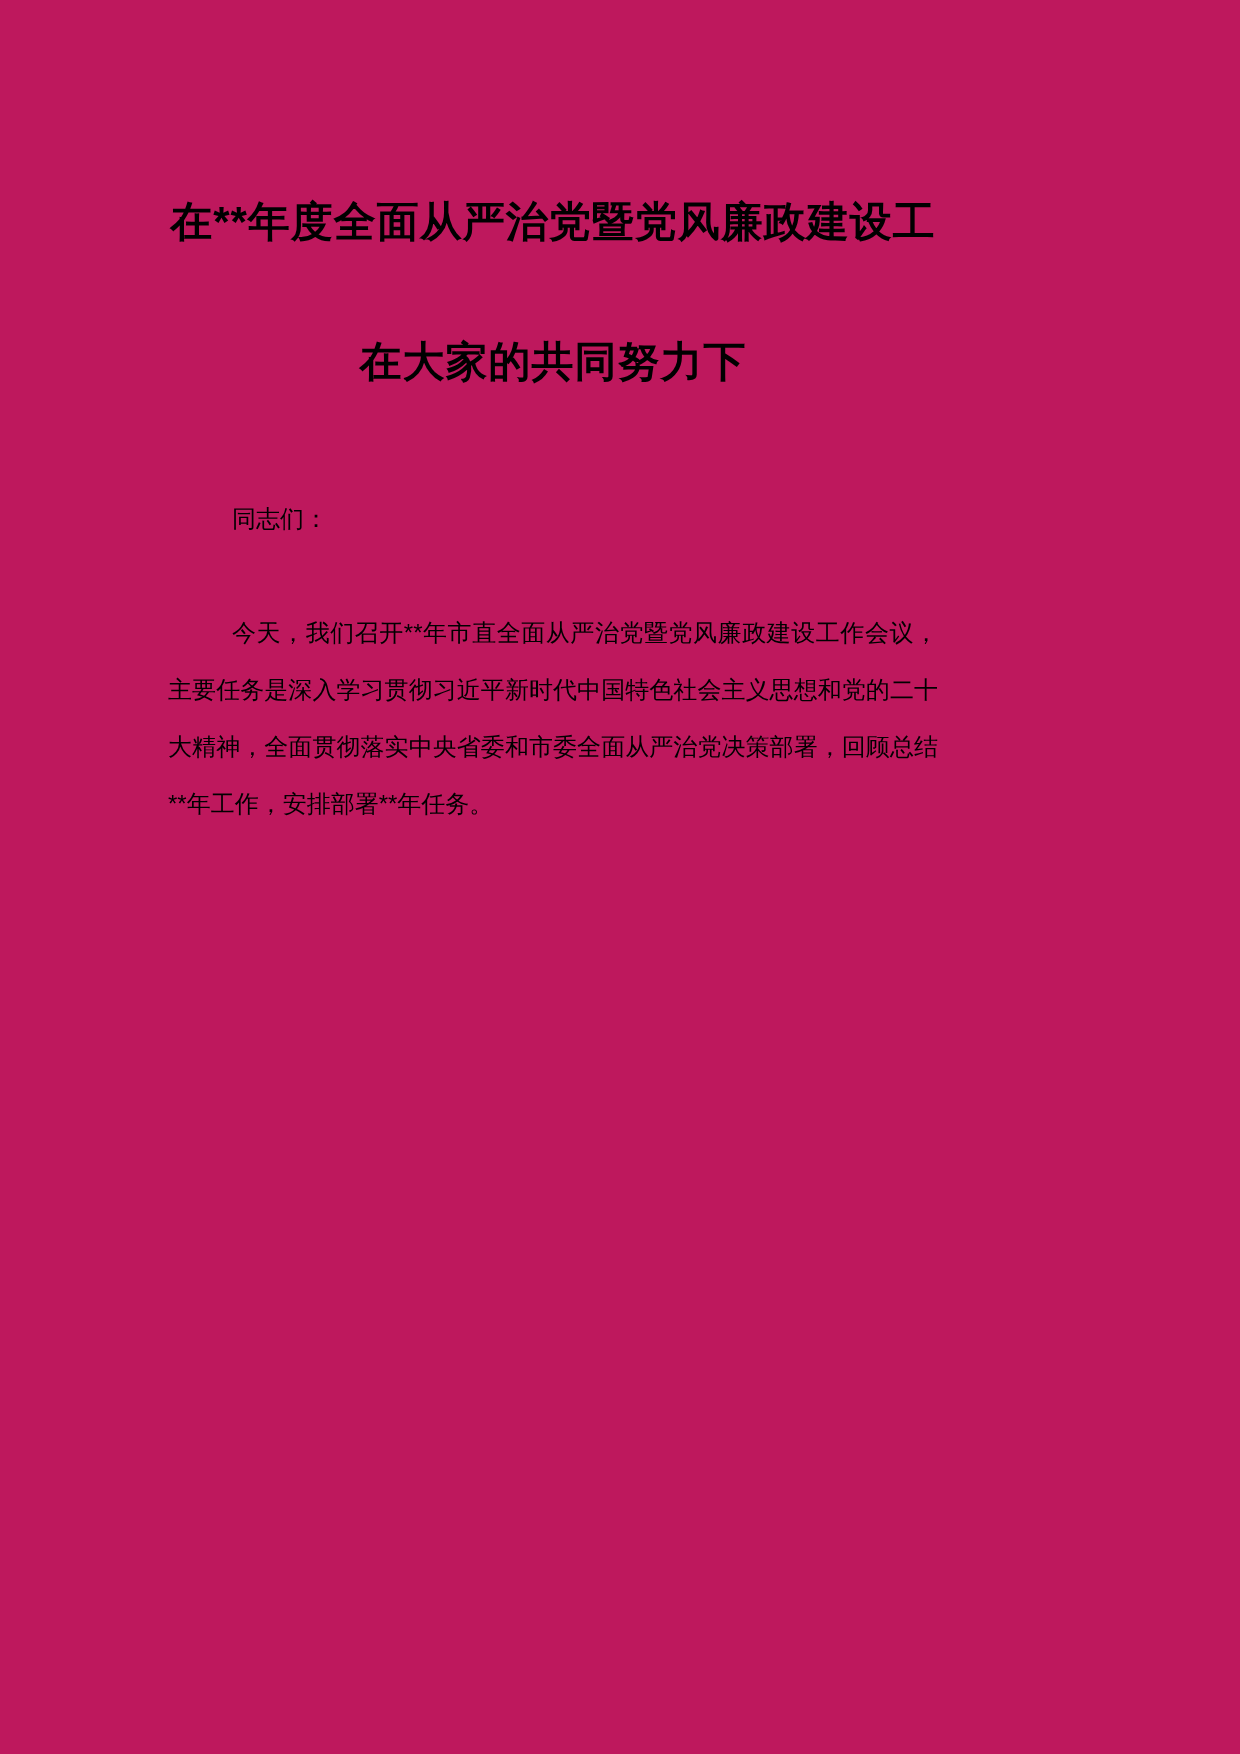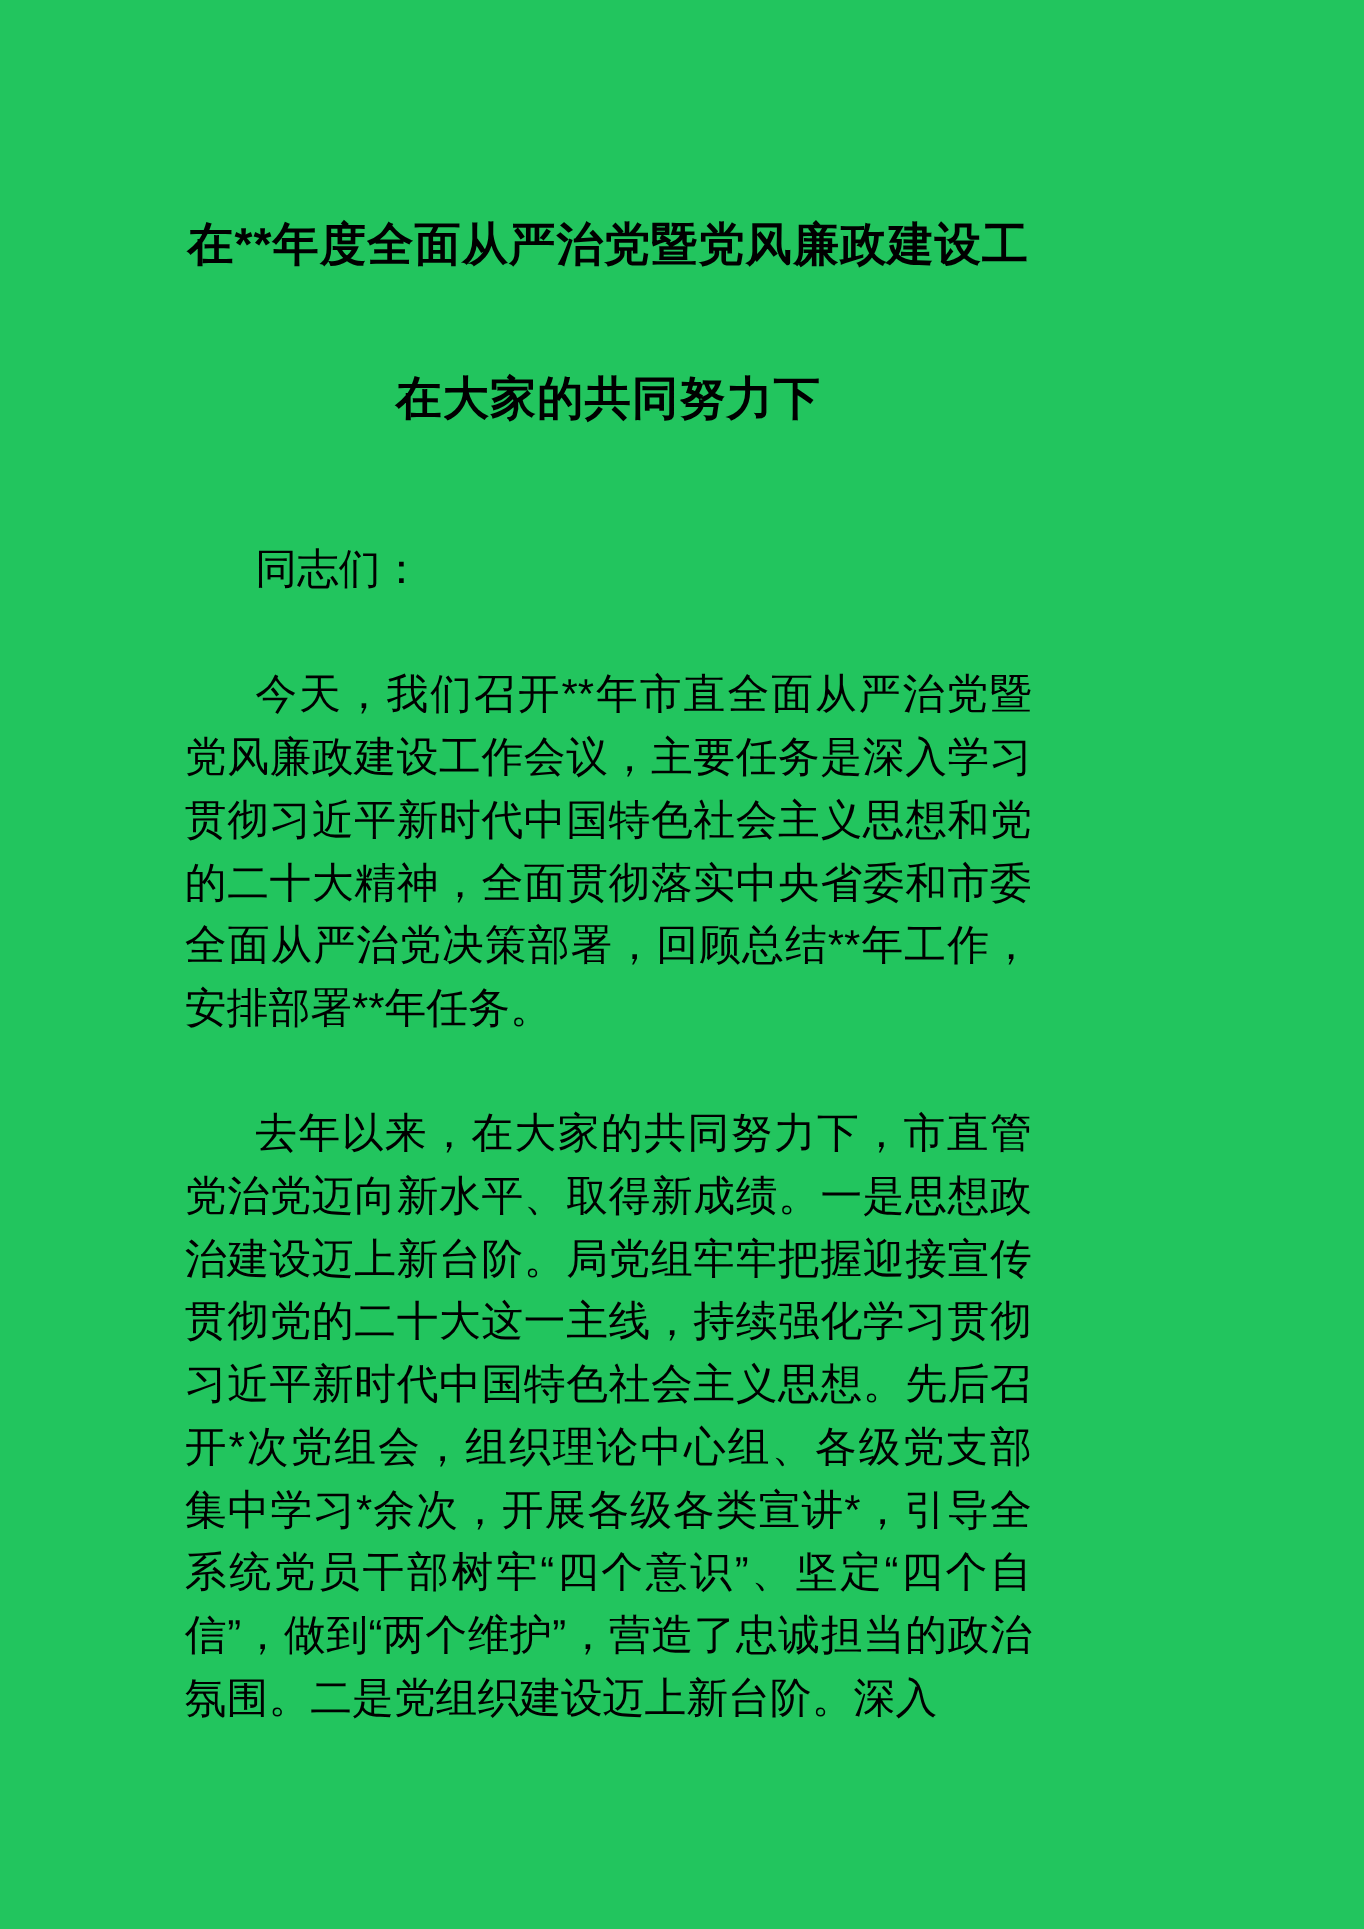--- a/index.html
+++ b/index.html
@@ -1,42 +1,42 @@
 <!DOCTYPE html>
 <html lang="zh"><head>
 <meta charset="utf-8">
 <style>
   * { margin: 0; padding: 0; box-sizing: border-box; }
   html, body { background: #ffffff; }
   .page {
     position: relative;
     width: 1240px;
     height: 1754px;
-    background: #22c55e;
+    background: #be185d;
     overflow: hidden;
     font-family: "Liberation Sans", "DejaVu Sans", sans-serif;
     color: #000000;
   }
   .content {
     padding-top: 152px;
     margin-left: 168px;
     width: 770px;
   }
   .doc-title {
     font-size: 42px;
     font-weight: 700;
     text-align: center;
     letter-spacing: 1px;
   }
   .doc-title .title-line {
     line-height: 140px;
   }
   .body-text {
     margin-top: 58px;
-    font-size: 38px;
+    font-size: 24px;
     line-height: 57px;
   }
   .para {
     text-indent: 64px;
     text-align: justify;
     margin-bottom: 57px;
   }
   .para:last-child { margin-bottom: 0; }
 </style>
 </head>
@@ -46,17 +46,16 @@
   <div class="content">
 
     <div class="doc-title">
       <div class="title-line">在**年度全面从严治党暨党风廉政建设工</div>
       <div class="title-line">在大家的共同努力下</div>
     </div>
 
     <div class="body-text">
       <div class="para">同志们：</div>
       <div class="para">今天，我们召开**年市直全面从严治党暨党风廉政建设工作会议，主要任务是深入学习贯彻习近平新时代中国特色社会主义思想和党的二十大精神，全面贯彻落实中央省委和市委全面从严治党决策部署，回顾总结**年工作，安排部署**年任务。</div>
-      <div class="para">去年以来，在大家的共同努力下，市直管党治党迈向新水平、取得新成绩。一是思想政治建设迈上新台阶。局党组牢牢把握迎接宣传贯彻党的二十大这一主线，持续强化学习贯彻习近平新时代中国特色社会主义思想。先后召开*次党组会，组织理论中心组、各级党支部集中学习*余次，开展各级各类宣讲*，引导全系统党员干部树牢“四个意识”、坚定“四个自信”，做到“两个维护”，营造了忠诚担当的政治氛围。二是党组织建设迈上新台阶。深入</div>
     </div>
 
   </div>
 </div>
 
 </body></html>

